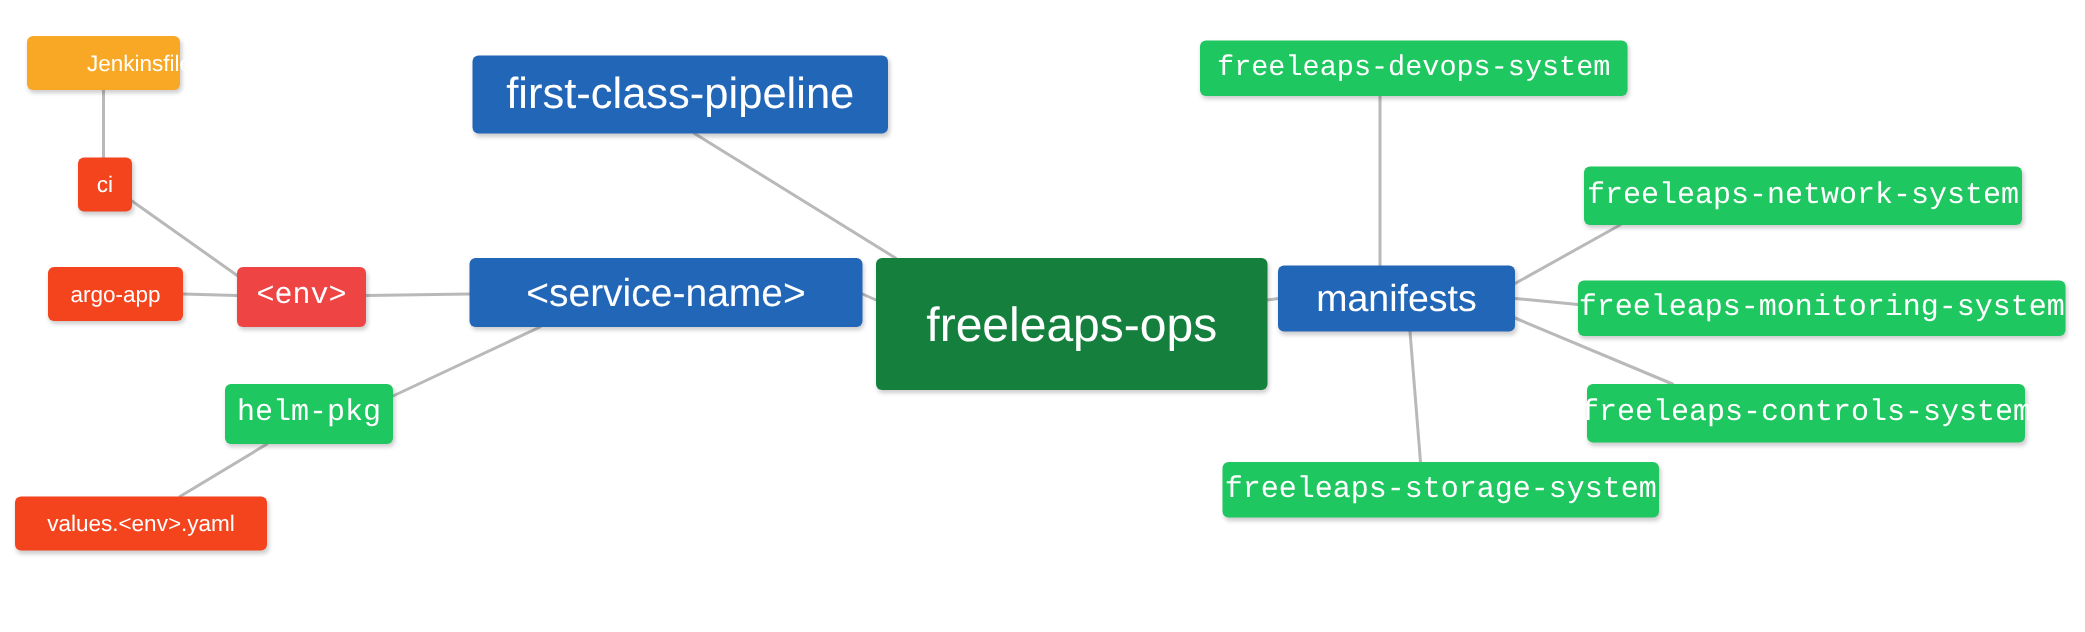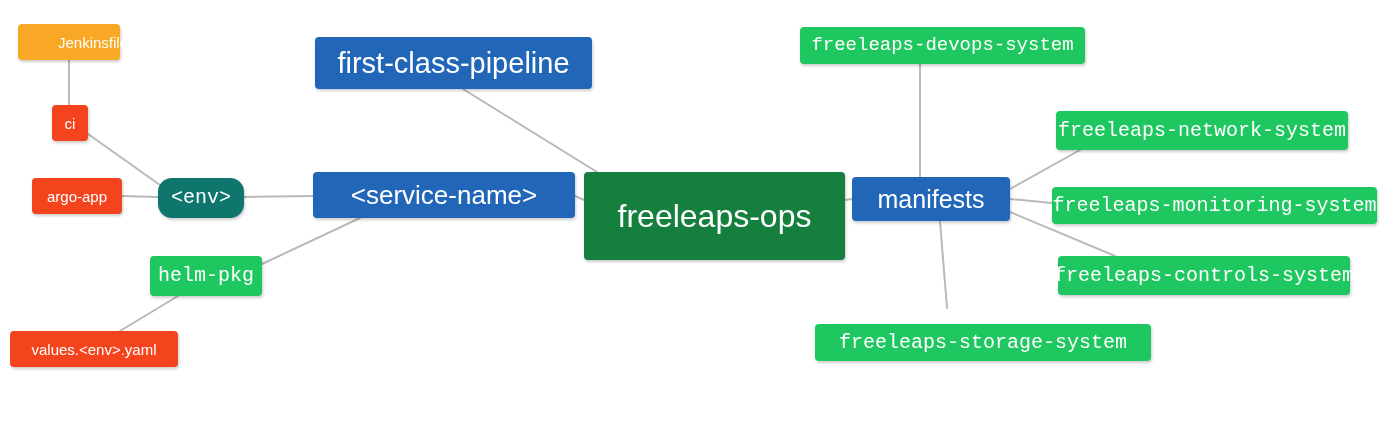--- a/index.html
+++ b/index.html
@@ -76,21 +76,21 @@
       </div>
       <div class="node c-red" style="left: 52px; top: 105px; width: 36px; height: 36px; background: rgb(244, 68, 30); color: rgb(255, 255, 255);">
         <span class="node-label" style="font-size: 15px; text-align: center;">ci</span>
       </div>
       <div class="node c-red" style="left: 32px; top: 178px; width: 90px; height: 36px; background: rgb(244, 68, 30); color: rgb(255, 255, 255);">
         <span class="node-label" style="font-size: 15px;">argo-app</span>
       </div>
       <div class="node c-red" style="left: 10px; top: 331px; width: 168px; height: 36px; background: rgb(244, 68, 30); color: rgb(255, 255, 255);">
         <span class="node-label" style="font-size: 15px;">values.&lt;env&gt;.yaml</span>
       </div>
-      <div class="node c-green" style="left: 158px; top: 178px; width: 86px; height: 40px; background: #0f766e; color: rgb(255, 255, 255); border-radius: 14px;">
+      <div class="node c-green" style="left: 158px; top: 178px; width: 86px; height: 40px; background: #ef4444; color: rgb(255, 255, 255);">
         <span class="node-label" style="font-size: 20px;">&lt;env&gt;</span>
       </div>
       <div class="node c-green" style="left: 150px; top: 256px; width: 112px; height: 40px; background: rgb(30, 199, 95); color: rgb(255, 255, 255);">
         <span class="node-label" style="font-size: 20px;">helm-pkg</span>
       </div>
       <div class="node c-blue" style="left: 315px; top: 37px; width: 277px; height: 52px; background: rgb(34, 102, 184); color: rgb(255, 255, 255);">
         <span class="node-label" style="font-size: 29px;">first-class-pipeline</span>
       </div>
       <div class="node c-blue" style="left: 313px; top: 172px; width: 262px; height: 46px; background: rgb(34, 102, 184); color: rgb(255, 255, 255);">
         <span class="node-label" style="font-size: 26px;">&lt;service-name&gt;</span>
@@ -106,18 +106,18 @@
       </div>
       <div class="node c-green" style="left: 1056px; top: 111px; width: 292px; height: 39px; background: rgb(30, 199, 95); color: rgb(255, 255, 255);">
         <span class="node-label" style="font-size: 20px;">freeleaps-network-system</span>
       </div>
       <div class="node c-green" style="left: 1052px; top: 187px; width: 325px; height: 37px; background: rgb(30, 199, 95); color: rgb(255, 255, 255);">
         <span class="node-label" style="font-size: 20px;">freeleaps-monitoring-system</span>
       </div>
       <div class="node c-green" style="left: 1058px; top: 256px; width: 292px; height: 39px; background: rgb(30, 199, 95); color: rgb(255, 255, 255);">
         <span class="node-label" style="font-size: 20px;">freeleaps-controls-system</span>
       </div>
-      <div class="node c-green" style="left: 815px; top: 324px; width: 336px; height: 37px; background: rgb(30, 199, 95); color: rgb(255, 255, 255);">
+      <div class="node c-green" style="left: 815px; top: 308px; width: 291px; height: 37px; background: rgb(30, 199, 95); color: rgb(255, 255, 255);">
         <span class="node-label" style="font-size: 20px;">freeleaps-storage-system</span>
       </div>
     </div>
 
 </div>
 
 </body></html>

